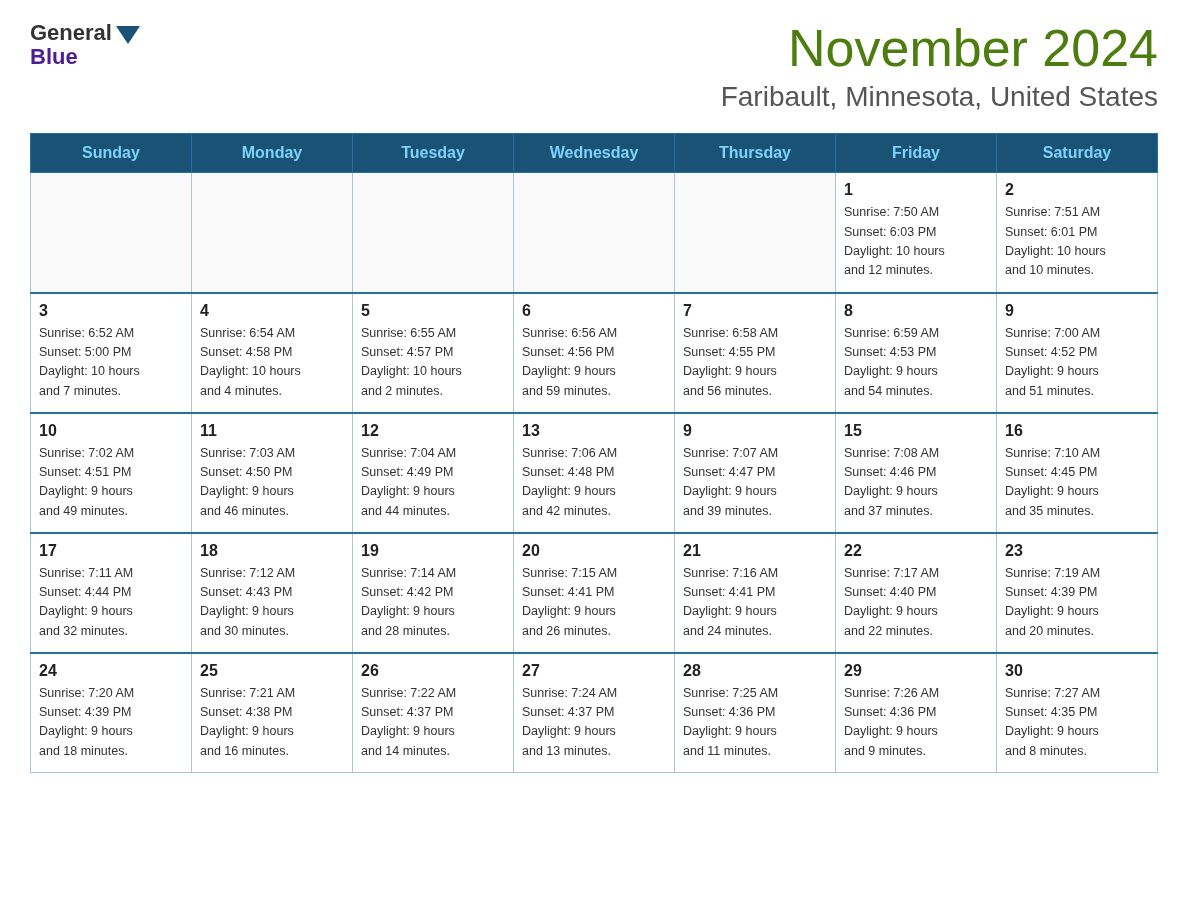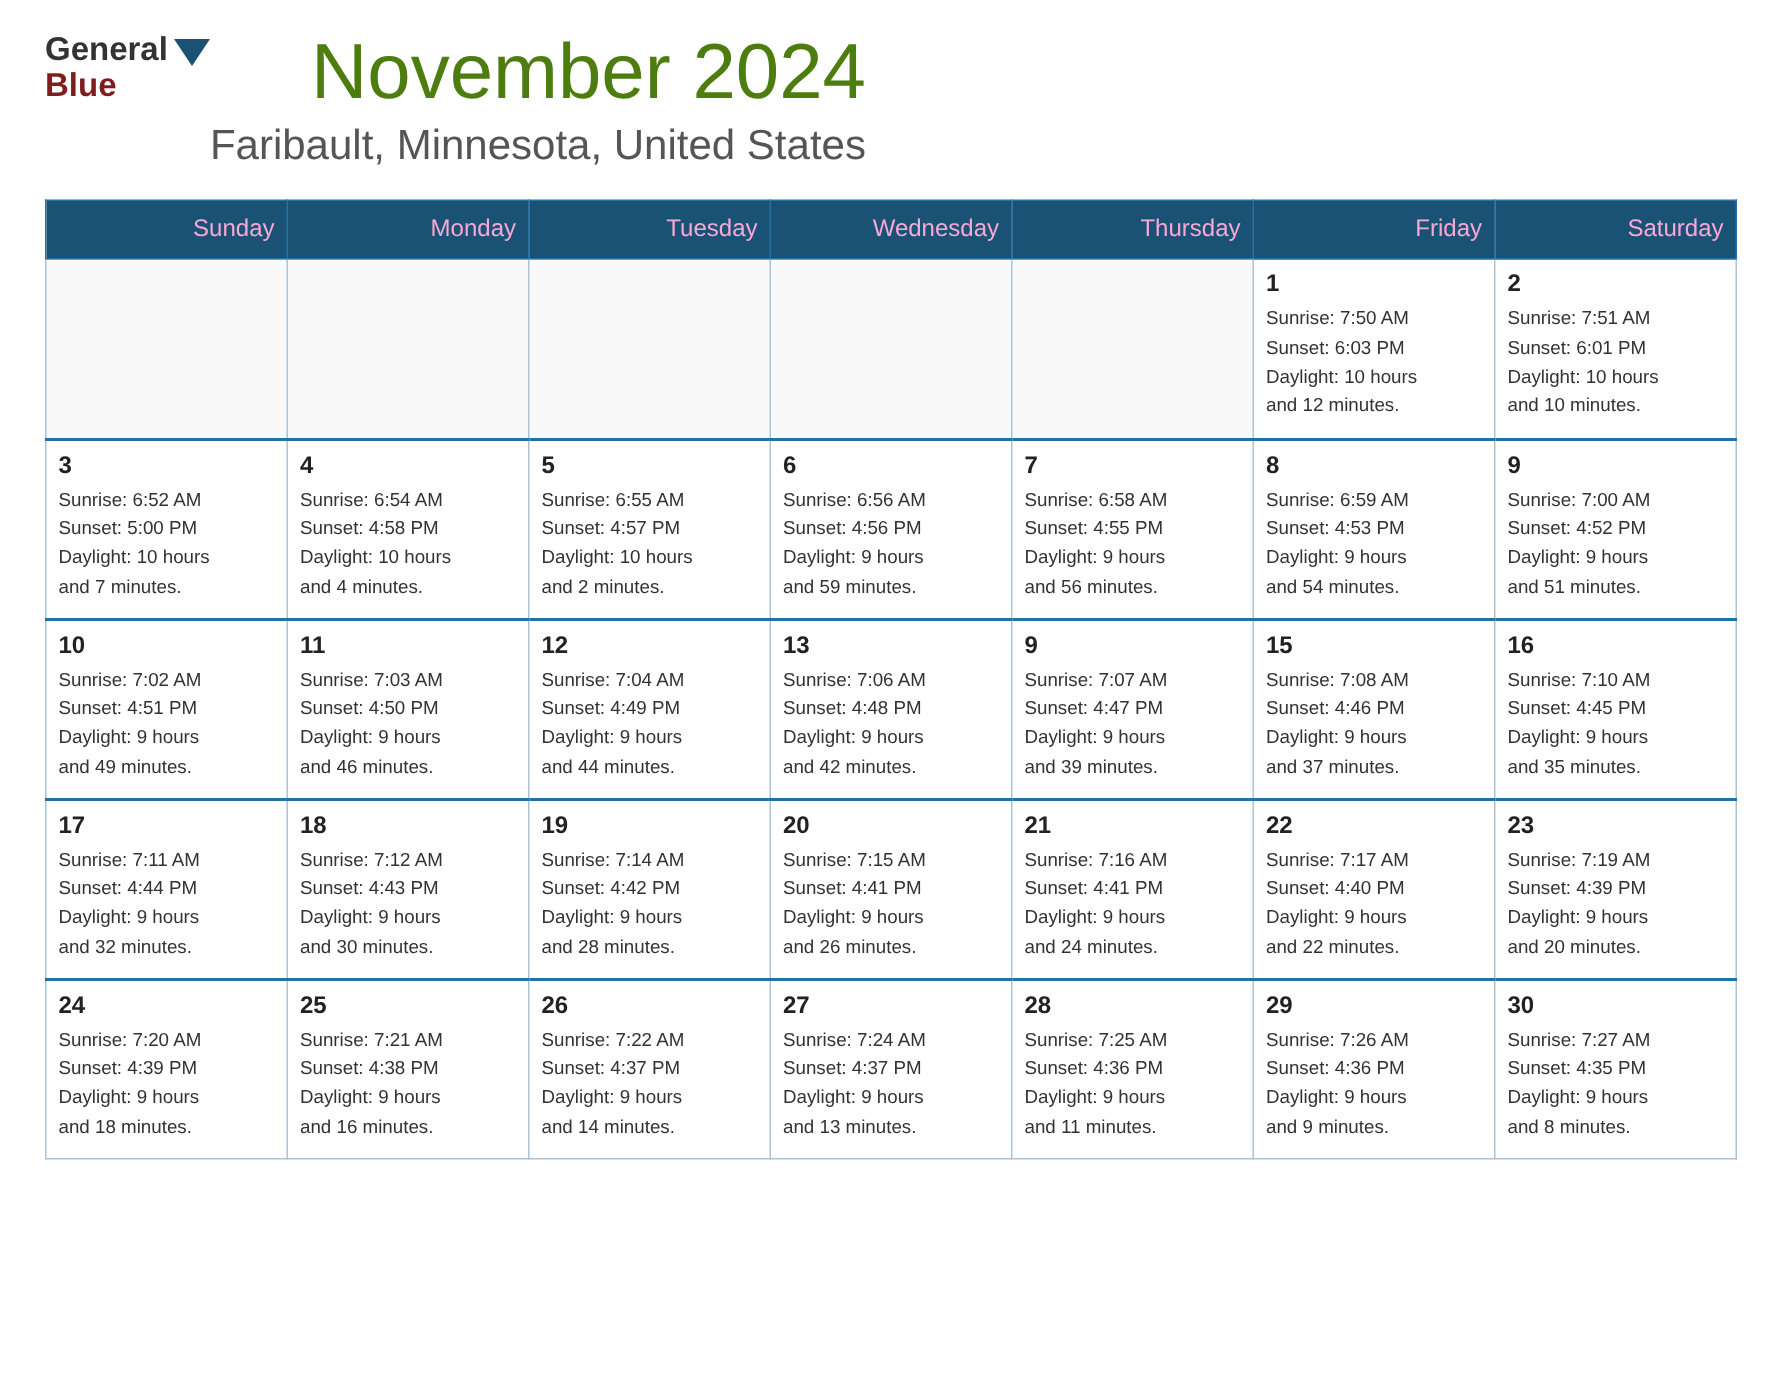--- a/index.html
+++ b/index.html
@@ -5,21 +5,21 @@
     * { box-sizing: border-box; margin: 0; padding: 0; }
     body {
       font-family: Arial, sans-serif;
       background: #fff;
       padding: 20px 30px;
       width: 1188px;
       min-height: 918px;
     }
     .header {
       display: flex;
-      justify-content: flex-start;
+      justify-content: space-between;
       align-items: flex-start;
       margin-bottom: 20px;
     }
     .logo {
       display: flex;
       flex-direction: column;
       align-items: flex-start;
     }
     .logo-top {
       display: flex;
@@ -35,21 +35,21 @@
       height: 0;
       border-left: 12px solid transparent;
       border-right: 12px solid transparent;
       border-top: 18px solid #1a5276;
       margin-left: 4px;
       margin-top: 4px;
     }
     .logo-blue {
       font-size: 22px;
       font-weight: bold;
-      color: #7f1d1d;
+      color: #4c1d95;
       margin-top: -2px;
     }
     .title-area {
       text-align: right;
     }
     .month-title {
       font-size: 52px;
       font-weight: normal;
       color: #4d7c0f;
       line-height: 1.1;
@@ -59,25 +59,25 @@
       color: #555;
       margin-top: 4px;
     }
     .calendar {
       width: 100%;
       border-collapse: collapse;
       border: 1.5px solid #2471a3;
     }
     .calendar th {
       background-color: #1a5276;
-      color: #f9a8d4;
+      color: #7dd3fc;
       padding: 10px 8px;
       font-size: 16px;
-      font-weight: normal;
-      text-align: right;
+      font-weight: bold;
+      text-align: center;
       border: 1px solid #2471a3;
     }
     .calendar td {
       vertical-align: top;
       padding: 8px;
       border: 1px solid #aac4d8;
       width: 14.28%;
       height: 120px;
     }
     .day-number {

